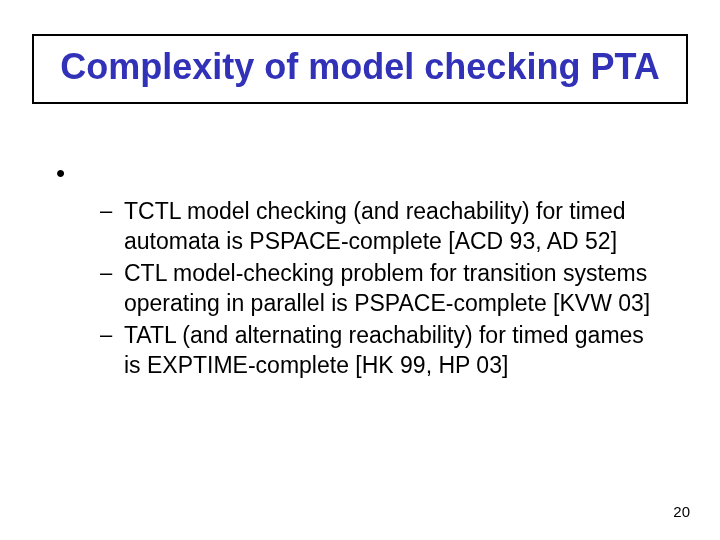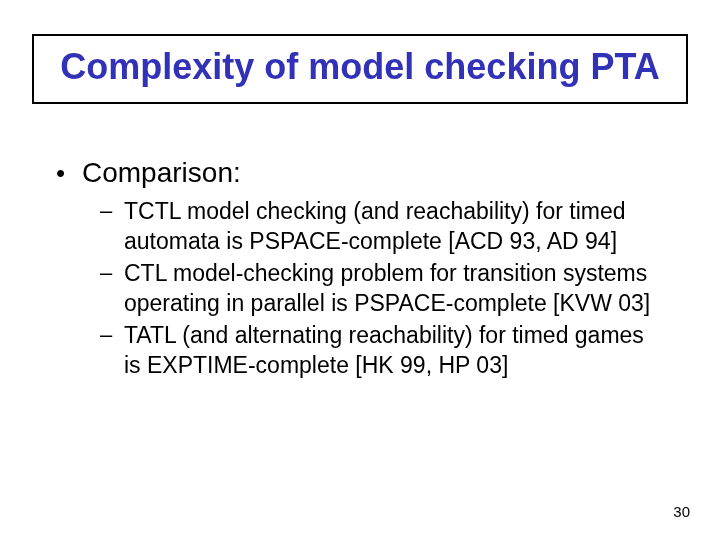--- a/index.html
+++ b/index.html
@@ -90,39 +90,38 @@
 <div class="slide">
 
   <div class="title-box">
     <div class="title-text">Complexity of model checking PTA</div>
   </div>
 
   <div class="body">
 
     <div class="level1">
       <div class="bullet1">•</div>
-      <div class="text1">Comparison:</div>
     </div>
 
     <div class="level2-list">
 
       <div class="level2">
         <div class="bullet2">–</div>
-        <div class="text2">TCTL model checking (and reachability) for timed automata is PSPACE-complete [ACD 93, AD 94]</div>
+        <div class="text2">TCTL model checking (and reachability) for timed automata is PSPACE-complete [ACD 93, AD 52]</div>
       </div>
 
       <div class="level2">
         <div class="bullet2">–</div>
         <div class="text2">CTL model-checking problem for transition systems operating in parallel is PSPACE-complete [KVW 03]</div>
       </div>
 
       <div class="level2">
         <div class="bullet2">–</div>
         <div class="text2">TATL (and alternating reachability) for timed games is EXPTIME-complete [HK 99, HP 03]</div>
       </div>
 
     </div>
 
   </div>
 
-  <div class="page-number">30</div>
+  <div class="page-number">20</div>
 
 </div>
 
 </body></html>

